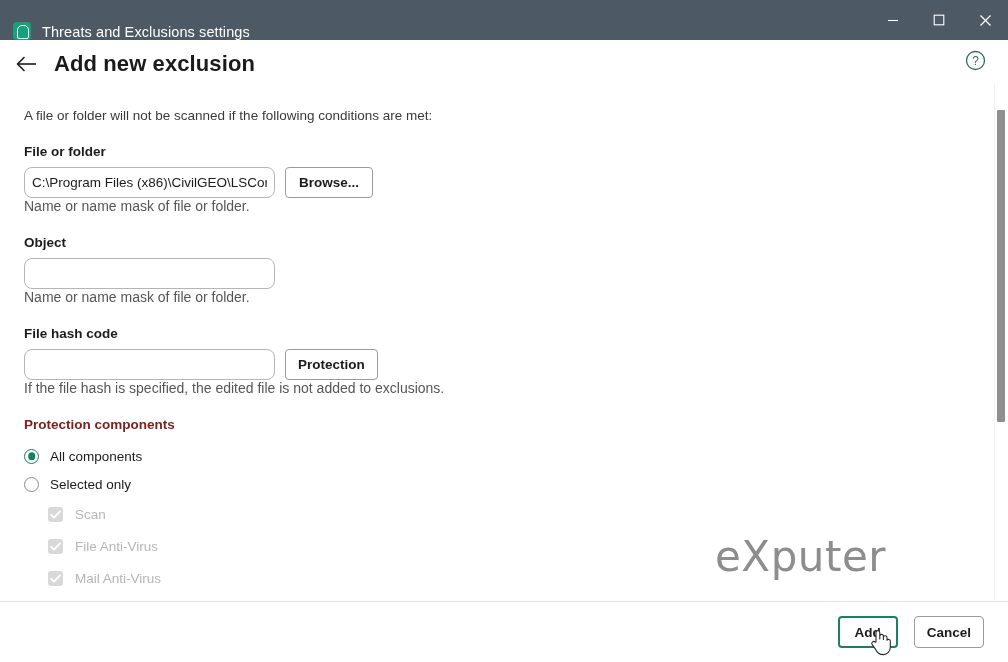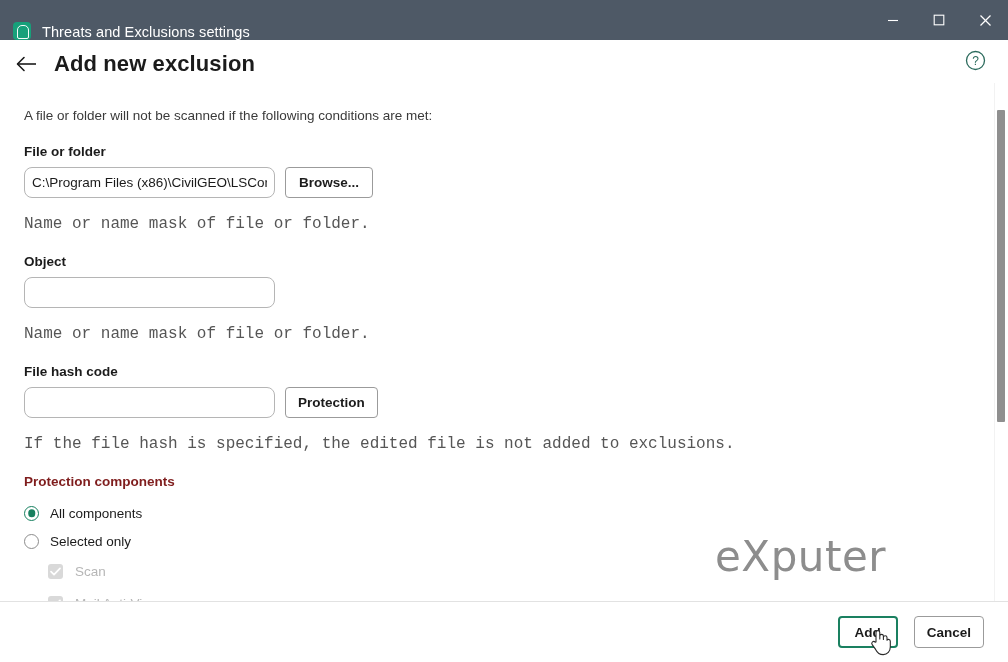--- a/index.html
+++ b/index.html
@@ -135,24 +135,23 @@
     background: #ffffff;
     font-family: "Liberation Sans", sans-serif;
     font-size: 13.5px;
     font-weight: bold;
     color: #1b1b1b;
     cursor: pointer;
     padding: 0 12px;
   }
 
   .hint {
-    font-size: 16px;
+    font-size: 14px;
     color: #565656;
-    margin-top: 17px;
-    font-family: Liberation Mono, monospace;
+    margin-top: 0;
   }
 
   .section-gap { height: 21px; }
 
   .section-title {
     font-size: 13.5px;
     font-weight: bold;
     color: #7f1d1d;
     margin-bottom: 12px;
   }
@@ -360,20 +359,28 @@
                 </svg>
             </span>
             <span class="check-label">Scan</span>
           </div>
           <div class="check-row">
             <span class="checkbox">
               <svg width="11" height="9" viewBox="0 0 11 9">
                   <polyline points="1,4.6 4,7.6 10,1.3" fill="none" stroke="#ffffff" stroke-width="1.7" stroke-linecap="round" stroke-linejoin="round"></polyline>
                 </svg>
             </span>
+            <span class="check-label">File Anti-Virus</span>
+          </div>
+          <div class="check-row">
+            <span class="checkbox">
+              <svg width="11" height="9" viewBox="0 0 11 9">
+                  <polyline points="1,4.6 4,7.6 10,1.3" fill="none" stroke="#ffffff" stroke-width="1.7" stroke-linecap="round" stroke-linejoin="round"></polyline>
+                </svg>
+            </span>
             <span class="check-label">Mail Anti-Virus</span>
           </div>
 
         </div>
       </div>
 
     </div>
 
     <div class="watermark">eXputer</div>
 

